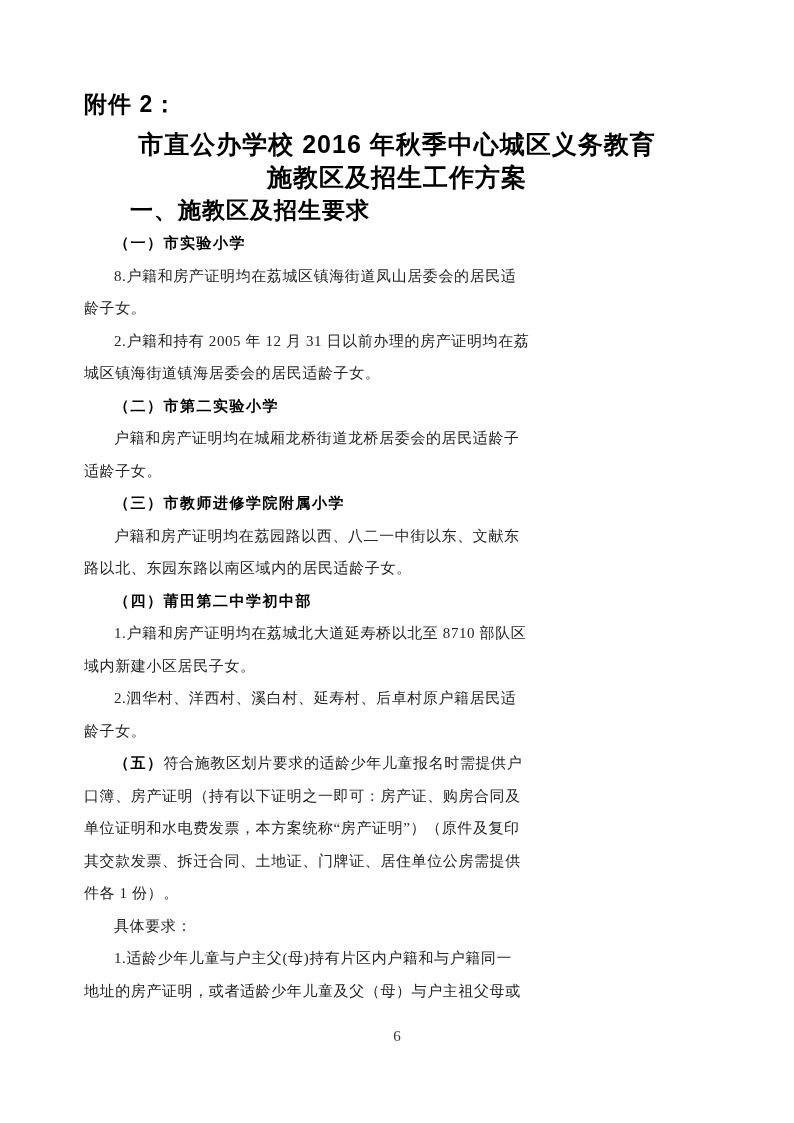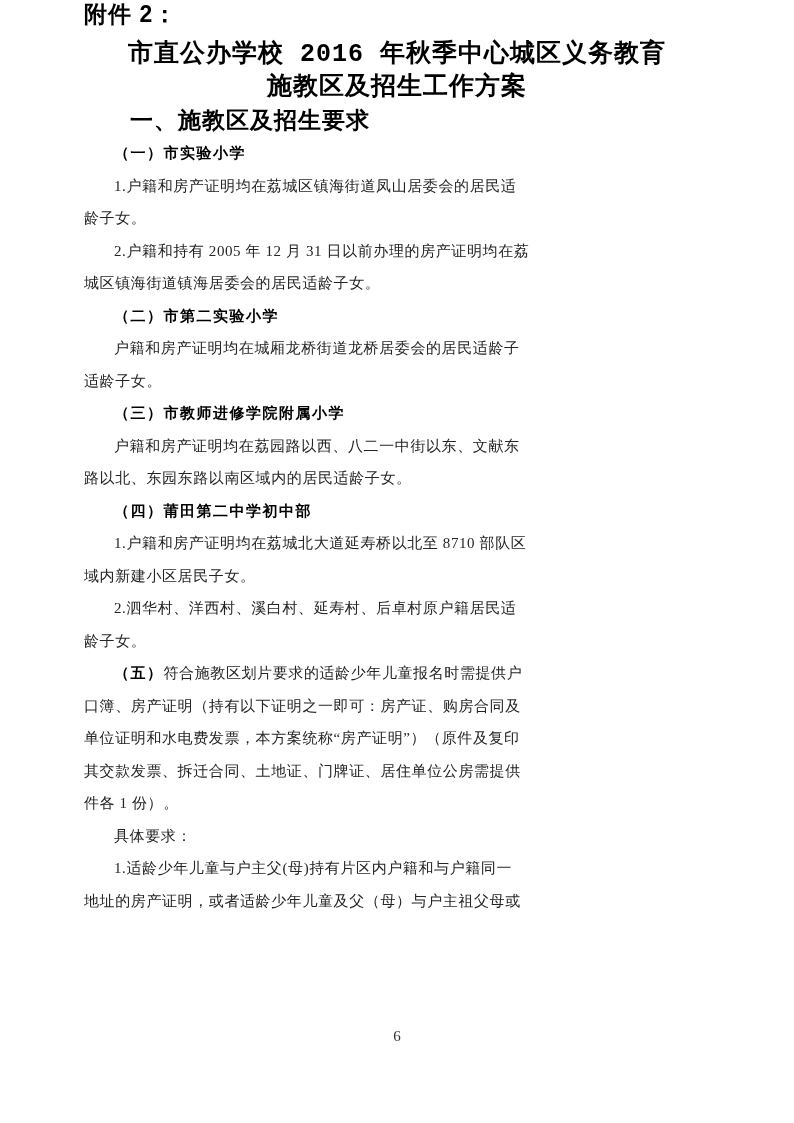--- a/index.html
+++ b/index.html
@@ -7,36 +7,36 @@
     position:relative;
     width:794px;height:1123px;
     background:#ffffff;
     overflow:hidden;
     font-family:"Liberation Serif","DejaVu Serif",serif;
     color:#1f1f1f;
   }
   .content{
     position:absolute;
     left:84px;right:84px;top:0;
+    padding-top:90px;
   }
   
   .hei{
     font-family:"Liberation Sans","DejaVu Sans",sans-serif;
     font-weight:700;color:#000;
   }
   .attach{
     font-size:23px;line-height:28px;
     letter-spacing:1px;
   }
   .title{
     text-align:center;
     font-size:25px;line-height:33px;
     margin-top:10px;
     letter-spacing:1px;
-    font-family:Liberation Mono, monospace;
   }
   .section-heading{
     font-size:23px;line-height:33px;
     text-indent:2em;
     letter-spacing:1px;
   }
   
   .bl{
     font-size:15px;
     line-height:32.5px;
@@ -65,21 +65,21 @@
     <div class="hei attach">附件 2：</div>
 
     <div class="hei title">
       <div>市直公办学校 2016 年秋季中心城区义务教育</div>
       <div>施教区及招生工作方案</div>
     </div>
 
     <div class="hei section-heading">一、施教区及招生要求</div>
 
     <div class="bl bh ind">（一）市实验小学</div>
-    <div class="bl ind">1.户籍和房产证明均在荔城区镇海街道凤山居委会的居民适</div>
+    <div class="bl ind">8.户籍和房产证明均在荔城区镇海街道凤山居委会的居民适</div>
     <div class="bl">龄子女。</div>
     <div class="bl ind">2.户籍和持有 2005 年 12 月 31 日以前办理的房产证明均在荔</div>
     <div class="bl">城区镇海街道镇海居委会的居民适龄子女。</div>
 
     <div class="bl bh ind">（二）市第二实验小学</div>
     <div class="bl ind">户籍和房产证明均在城厢龙桥街道龙桥居委会的居民适龄子</div>
     <div class="bl">适龄子女。</div>
 
     <div class="bl bh ind">（三）市教师进修学院附属小学</div>
     <div class="bl ind">户籍和房产证明均在荔园路以西、八二一中街以东、文献东</div>

